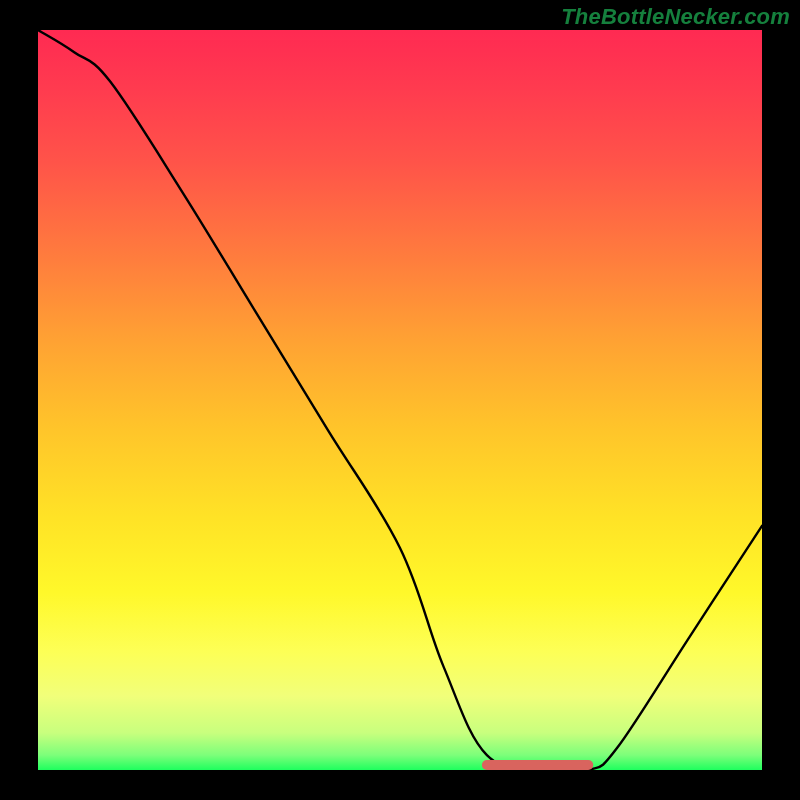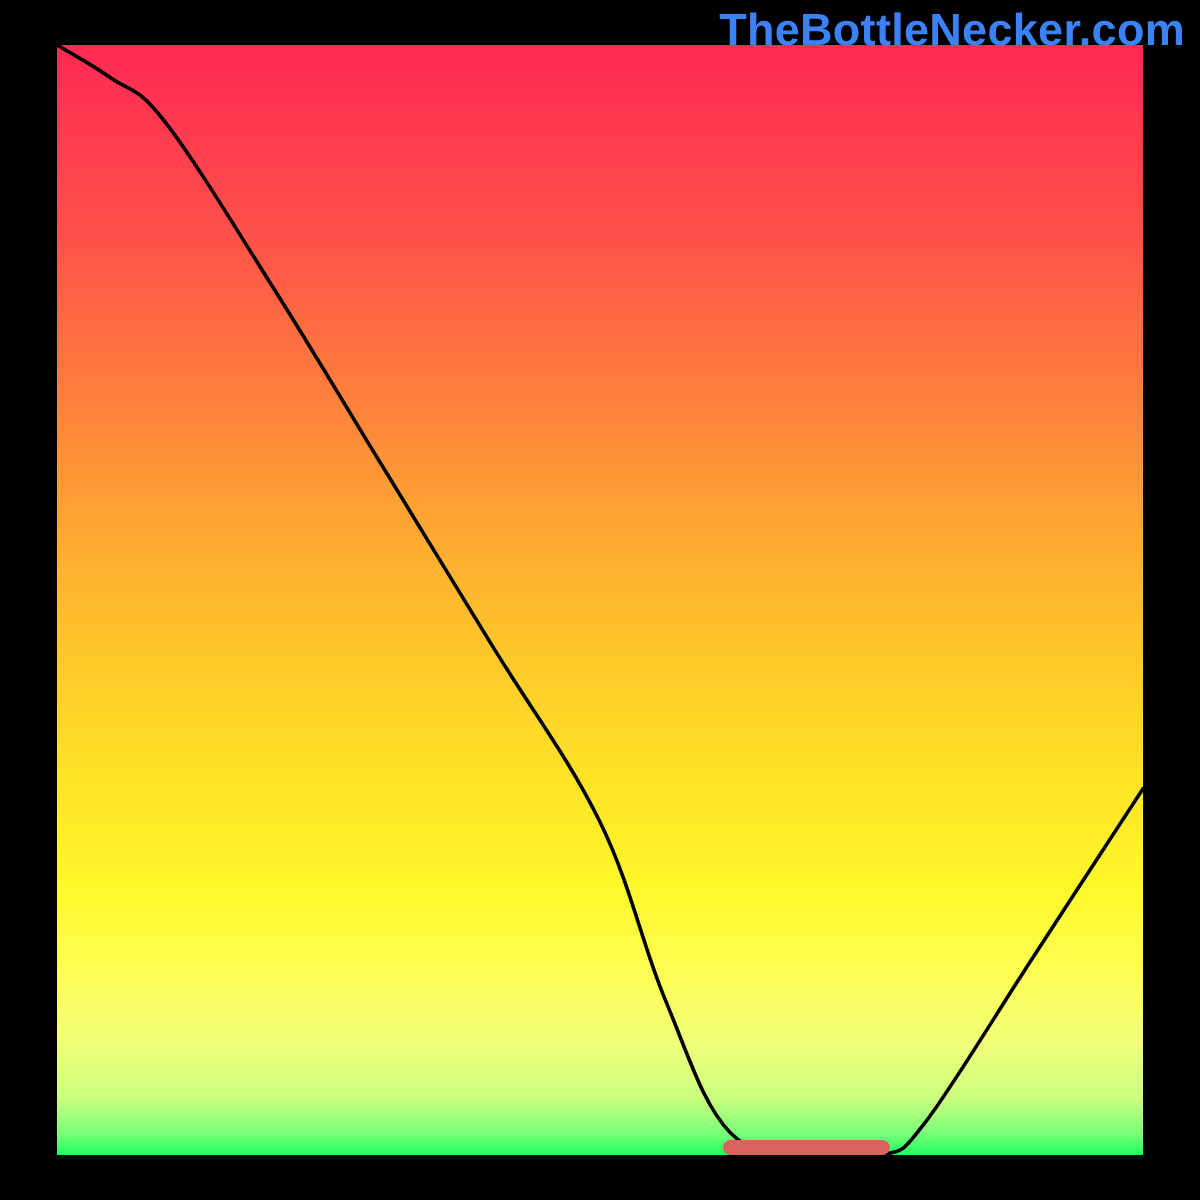--- a/index.html
+++ b/index.html
@@ -14,25 +14,26 @@
   .frame {
     position: relative;
     width: 800px;
     height: 800px;
     background: #000;
   }
   .watermark {
     position: absolute;
     top: 4px;
     right: 10px;
-    color: #3b82f6;
-    font-size: 30px;
+    color: #15803d;
+    font-size: 22px;
     font-weight: bold;
     letter-spacing: 0.2px;
     z-index: 5;
+    font-style: italic;
   }
   .plot-area {
     position: absolute;
     left: 38px;
     top: 30px;
     width: 724px;
     height: 740px;
     overflow: hidden;
   }
   .gradient {

